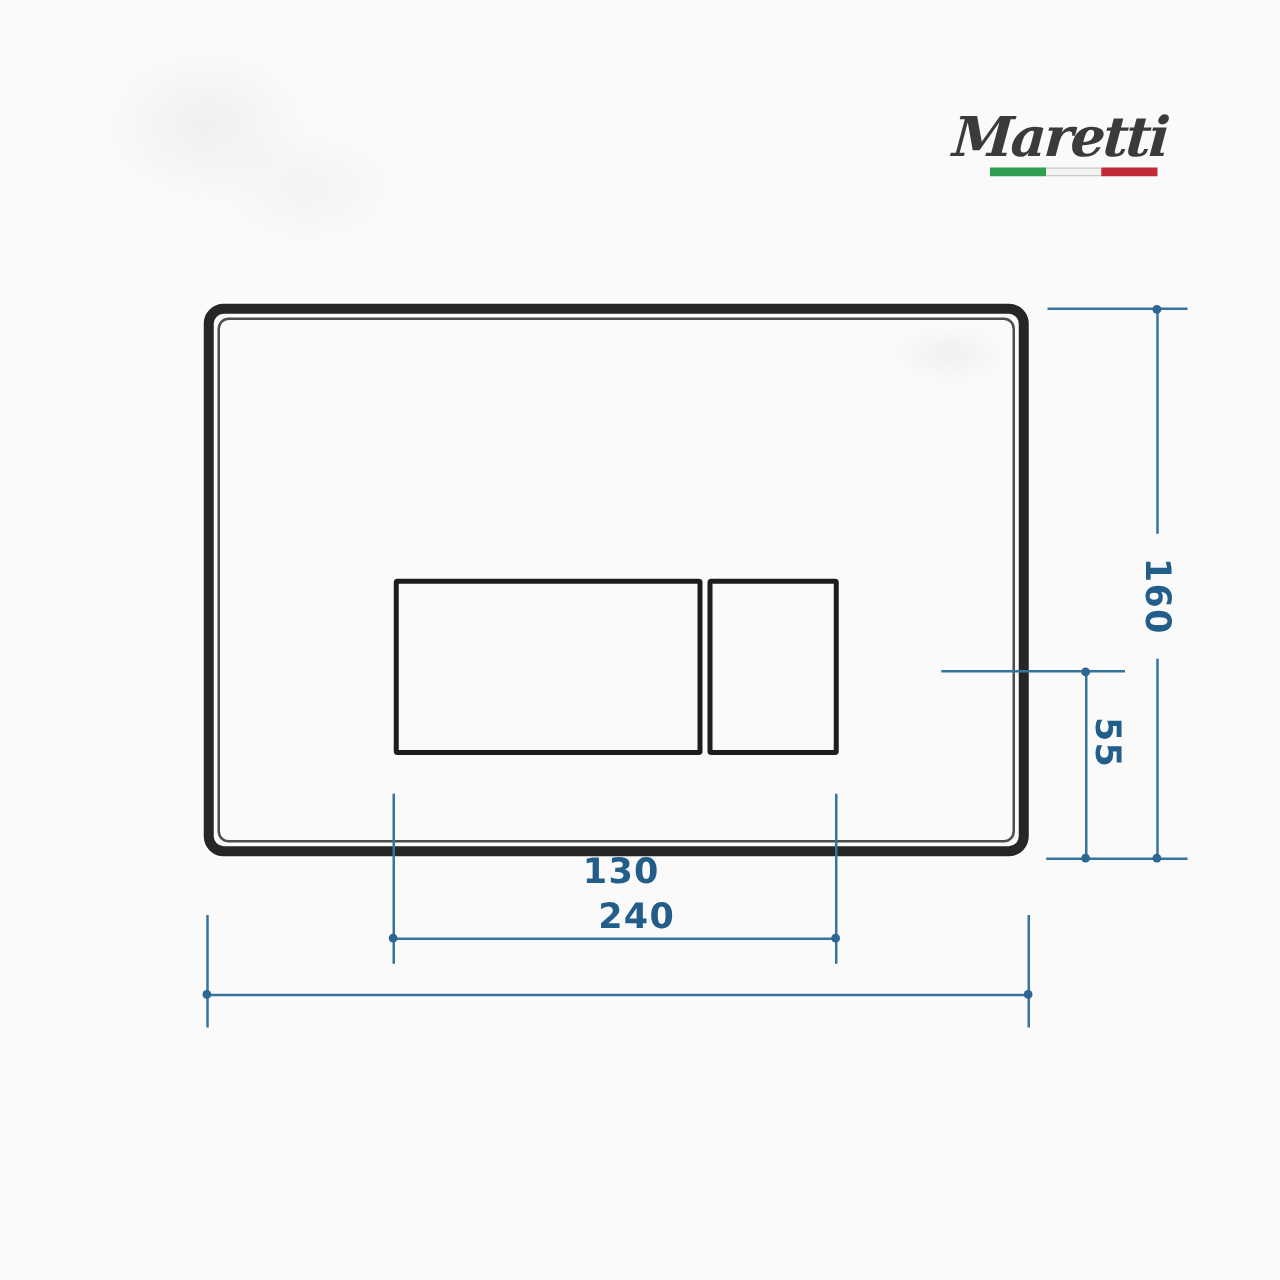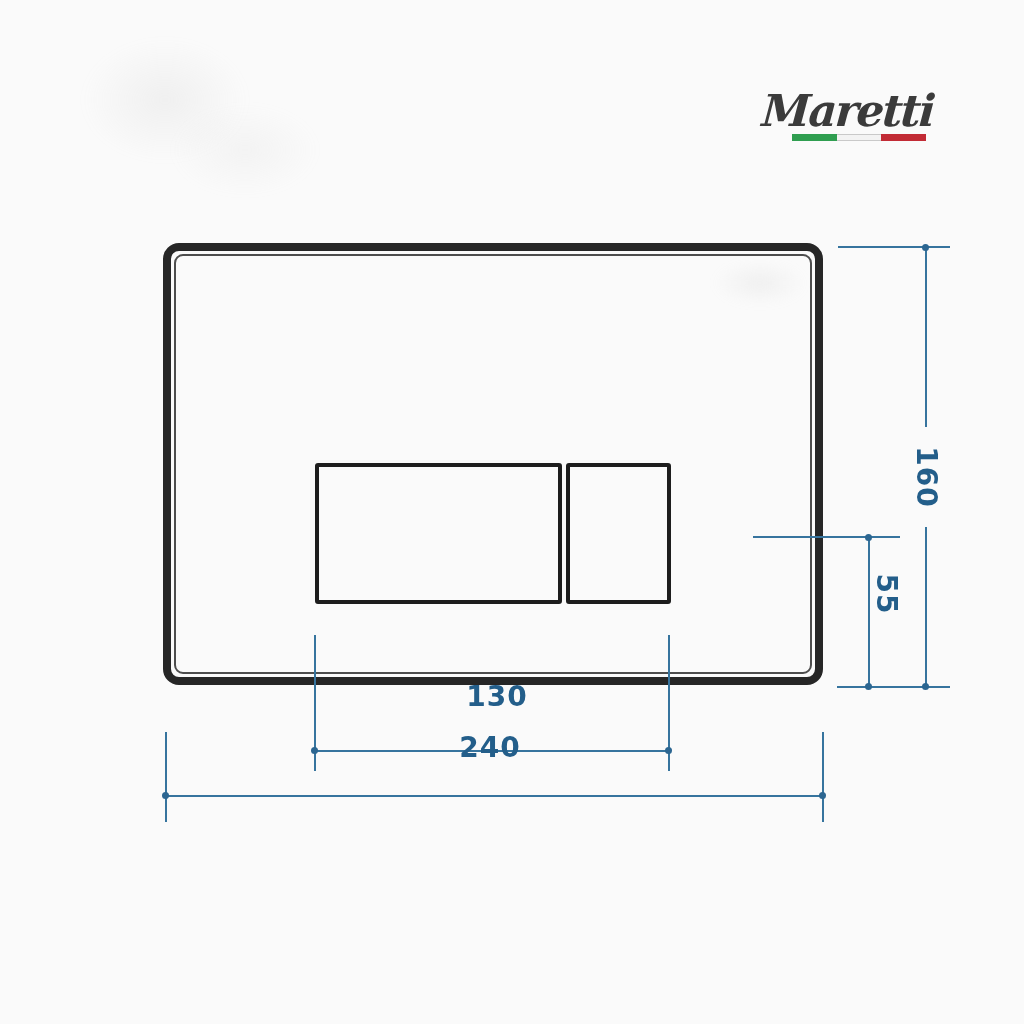--- a/index.html
+++ b/index.html
@@ -94,15 +94,15 @@
   <div class="dot" style="left:865px;top:534px;"></div>
   <div class="dot" style="left:865px;top:683px;"></div>
   <div class="dot" style="left:311px;top:747px;"></div>
   <div class="dot" style="left:665px;top:747px;"></div>
   <div class="dot" style="left:162px;top:792px;"></div>
   <div class="dot" style="left:819px;top:792px;"></div>
 
   <div class="dlabel rot mask" style="left:876px;top:460px;width:100px;height:34px;">160</div>
   <div class="dlabel rot" style="left:848px;top:579px;width:80px;height:30px;">55</div>
   <div class="dlabel" style="left:447px;top:680px;width:100px;">130</div>
-  <div class="dlabel" style="left:440px;top:731px;width:100px;">240</div>
+  <div class="dlabel" style="left:440px;top:716px;width:100px;text-align:right;">240</div>
 
 </div>
 
 </body></html>

